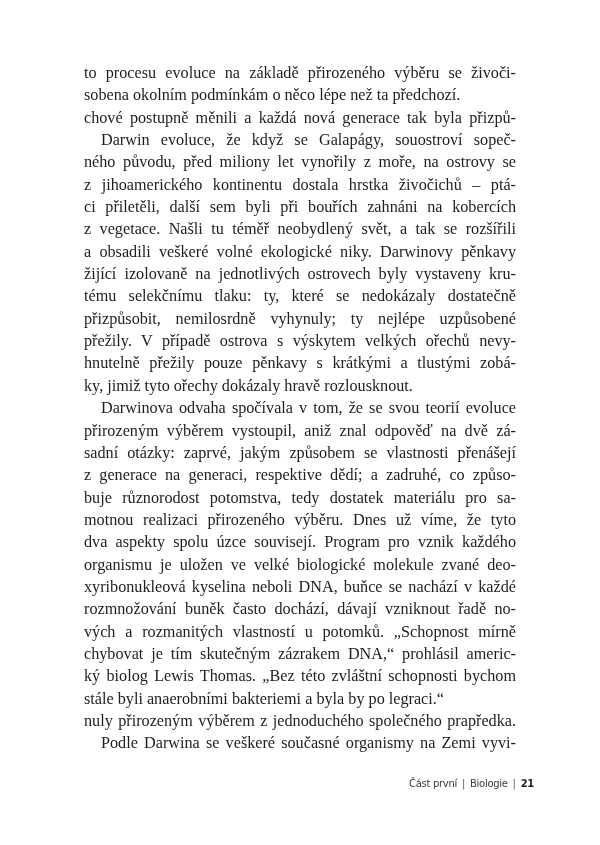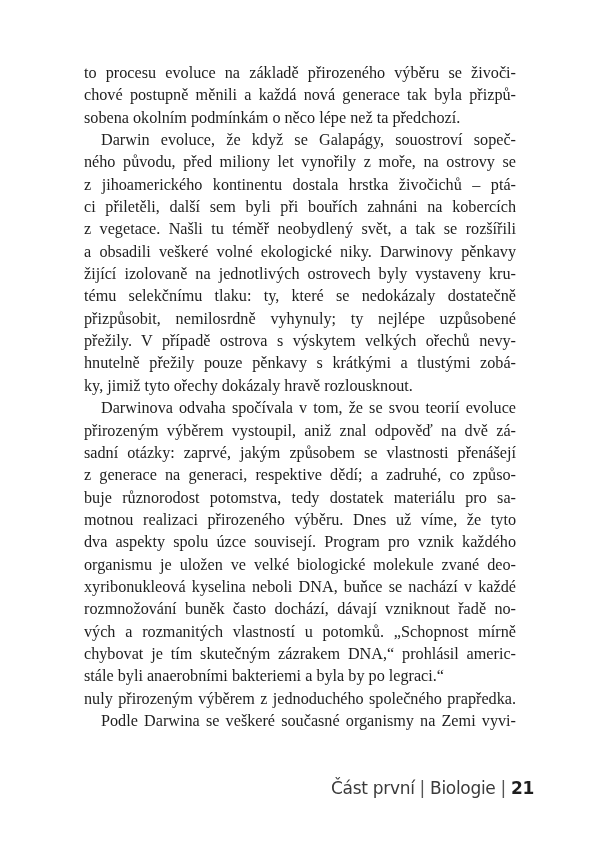--- a/index.html
+++ b/index.html
@@ -49,43 +49,43 @@
       vertical-align: top;
       position: relative;
       top: -2px;
       line-height: 0;
     }
     .footer {
       position: absolute;
       top: 778px;
       right: 66px;
       font-family: "DejaVu Sans", "Liberation Sans", sans-serif;
-      font-size: 17px;
+      font-size: 10px;
       color: #3a3a3a;
       letter-spacing: -0.3px;
       white-space: nowrap;
     }
     .footer .sep {
       margin: 0 5px;
       color: #555;
     }
     .footer .pagenum {
       font-weight: bold;
       color: #1e1e1e;
     }
   </style>
 </head>
 <body>
 
 <div class="page">
   <div class="text-block">
 
     <span class="line">to procesu evoluce na základě přirozeného výběru se živoči-</span>
+    <span class="line last">sobena okolním podmínkám o něco lépe než ta předchozí.</span>
     <span class="line">chové postupně měnili a každá nová generace tak byla přizpů-</span>
-    <span class="line last">sobena okolním podmínkám o něco lépe než ta předchozí.</span>
 
     <span class="line indent">Darwin evoluce, že když se Galapágy, souostroví sopeč-</span>
     <span class="line">ného původu, před miliony let vynořily z moře, na ostrovy se</span>
     <span class="line">z jihoamerického kontinentu dostala hrstka živočichů – ptá-</span>
     <span class="line">ci přiletěli, další sem byli při bouřích zahnáni na kobercích</span>
     <span class="line">z vegetace. Našli tu téměř neobydlený svět, a tak se rozšířili</span>
     <span class="line">a obsadili veškeré volné ekologické niky. Darwinovy pěnkavy</span>
     <span class="line">žijící izolovaně na jednotlivých ostrovech byly vystaveny kru-</span>
     <span class="line">tému selekčnímu tlaku: ty, které se nedokázaly dostatečně</span>
     <span class="line">přizpůsobit, nemilosrdně vyhynuly; ty nejlépe uzpůsobené</span>
@@ -98,20 +98,21 @@
     <span class="line">sadní otázky: zaprvé, jakým způsobem se vlastnosti přenášejí</span>
     <span class="line">z generace na generaci, respektive dědí; a zadruhé, co způso-</span>
     <span class="line">buje různorodost potomstva, tedy dostatek materiálu pro sa-</span>
     <span class="line">motnou realizaci přirozeného výběru. Dnes už víme, že tyto</span>
     <span class="line">dva aspekty spolu úzce souvisejí. Program pro vznik každého</span>
     <span class="line">organismu je uložen ve velké biologické molekule zvané deo-</span>
     <span class="line">xyribonukleová kyselina neboli DNA, buňce se nachází v každé</span>
     <span class="line">rozmnožování buněk často dochází, dávají vzniknout řadě no-</span>
     <span class="line">vých a rozmanitých vlastností u potomků. „Schopnost mírně</span>
     <span class="line">chybovat je tím skutečným zázrakem DNA,“ prohlásil americ-</span>
+    <span class="line">ký biolog Lewis Thomas. „Bez této zvláštní schopnosti bychom</span>
     <span class="line last">stále byli anaerobními bakteriemi a byla by po legraci.“</span>
 
     <span class="line">nuly přirozeným výběrem z jednoduchého společného prapředka.</span>
     <span class="line indent">Podle Darwina se veškeré současné organismy na Zemi vyvi-</span>
   </div>
 
   <div class="footer">
     <span>Část první</span><span class="sep">|</span><span>Biologie</span><span class="sep">|</span><span class="pagenum">21</span>
   </div>
 </div>

